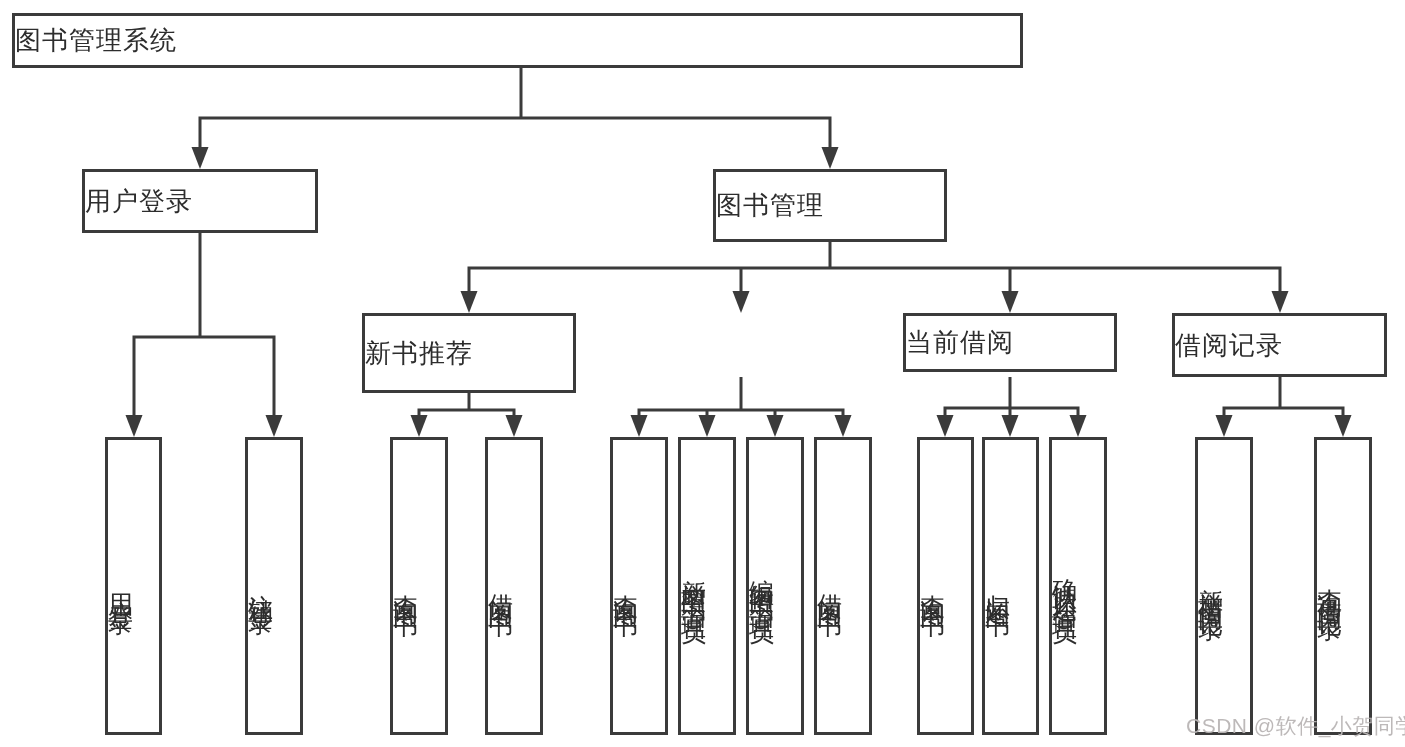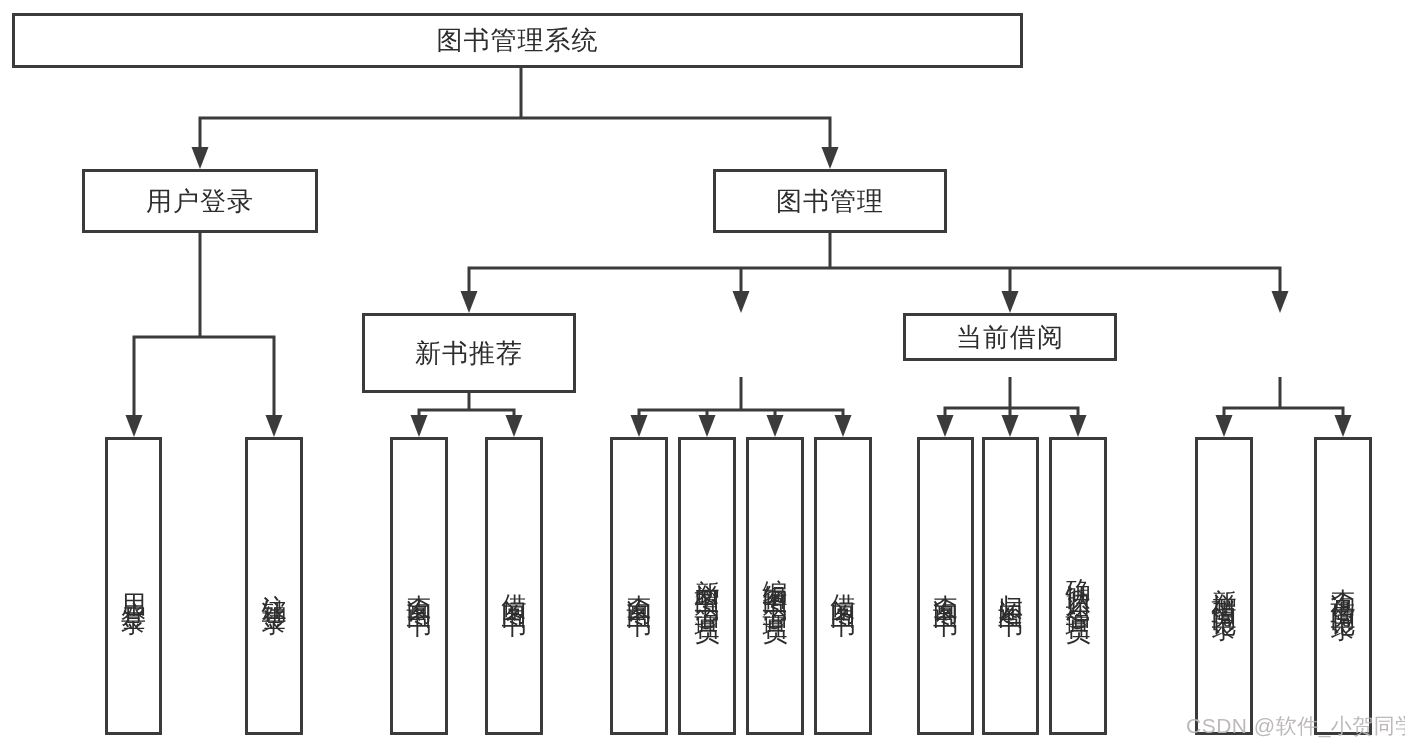--- a/index.html
+++ b/index.html
@@ -2,21 +2,21 @@
 <html><head>
 <meta charset="utf-8">
 <style>
   html,body{margin:0;padding:0;background:#ffffff;}
   body{font-family:"Liberation Sans","DejaVu Sans",sans-serif;}
   .stage{position:relative;width:1405px;height:747px;background:#ffffff;overflow:hidden;}
   .connectors{position:absolute;left:0;top:0;z-index:1;}
   .node{
     position:absolute;box-sizing:border-box;
     border:3px solid #3b3b3b;background:#ffffff;
-    display:flex;align-items:center;justify-content:center;
+    display:flex;align-items:center;
     z-index:2;
   }
   .node .lbl{color:#2d2d2d;}
   .node.h .lbl{font-size:26px;letter-spacing:1px;white-space:nowrap;}
   .node.v .lbl{
     writing-mode:vertical-rl;
     font-size:25px;letter-spacing:6px;line-height:1;
     white-space:nowrap;
   }
   .watermark{
@@ -70,29 +70,32 @@
       </g>
   </svg>
 
   <div class="node h" style="left:12px;top:13px;width:1011px;height:55px">
     <span class="lbl">图书管理系统</span>
   </div>
 
   <div class="node h" style="left:82px;top:169px;width:236px;height:64px">
     <span class="lbl">用户登录</span>
   </div>
-  <div class="node h" style="left:713px;top:169px;width:234px;height:64px">
+  <div class="node h" style="left:713px;top:169px;width:234px;height:73px">
     <span class="lbl">图书管理</span>
   </div>
 
   <div class="node h" style="left:362px;top:313px;width:214px;height:80px">
     <span class="lbl">新书推荐</span>
   </div>
-  <div class="node h" style="left:903px;top:313px;width:214px;height:48px">
+  <div class="node h" style="left:903px;top:313px;width:214px;height:59px">
     <span class="lbl">当前借阅</span>
+  </div>
+  <div class="node h" style="left:1172px;top:313px;width:215px;height:64px">
+    <span class="lbl">借阅记录</span>
   </div>
 
   <div class="node v" style="left:105px;top:437px;width:57px;height:298px">
     <span class="lbl">用户登录</span>
   </div>
   <div class="node v" style="left:245px;top:437px;width:58px;height:298px">
     <span class="lbl">注销登录</span>
   </div>
   <div class="node v" style="left:390px;top:437px;width:58px;height:298px">
     <span class="lbl">查询图书</span>

